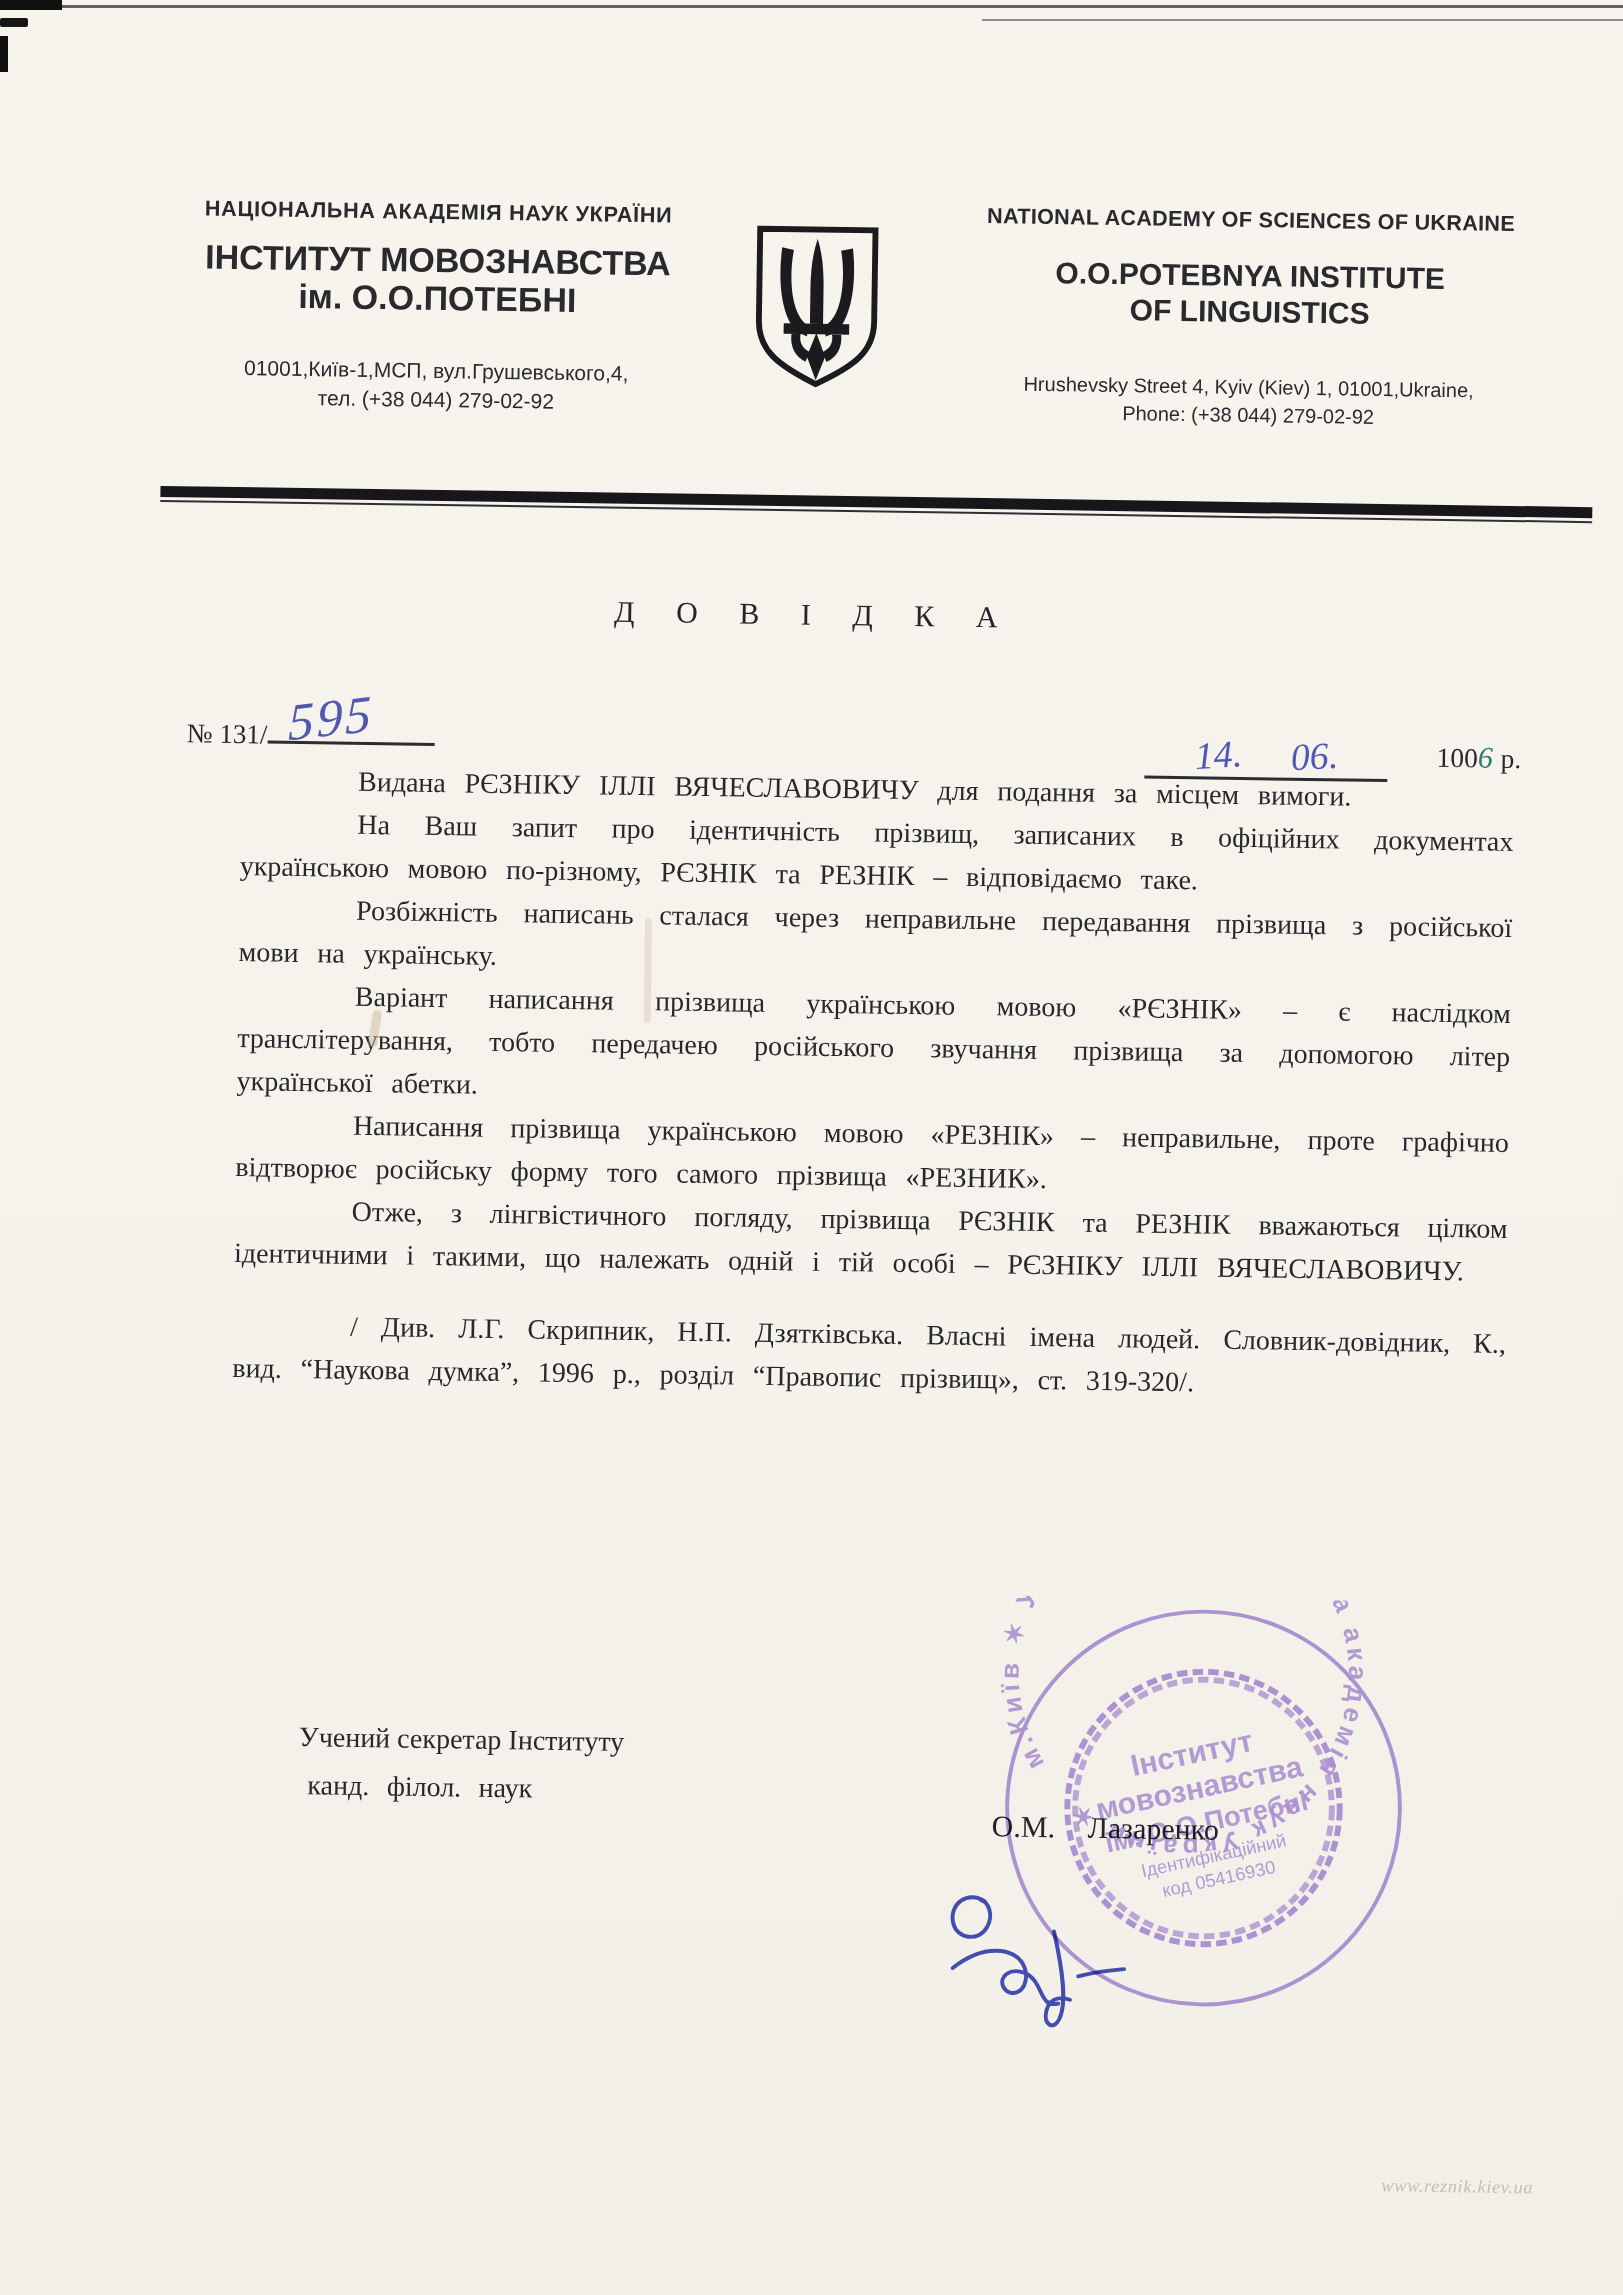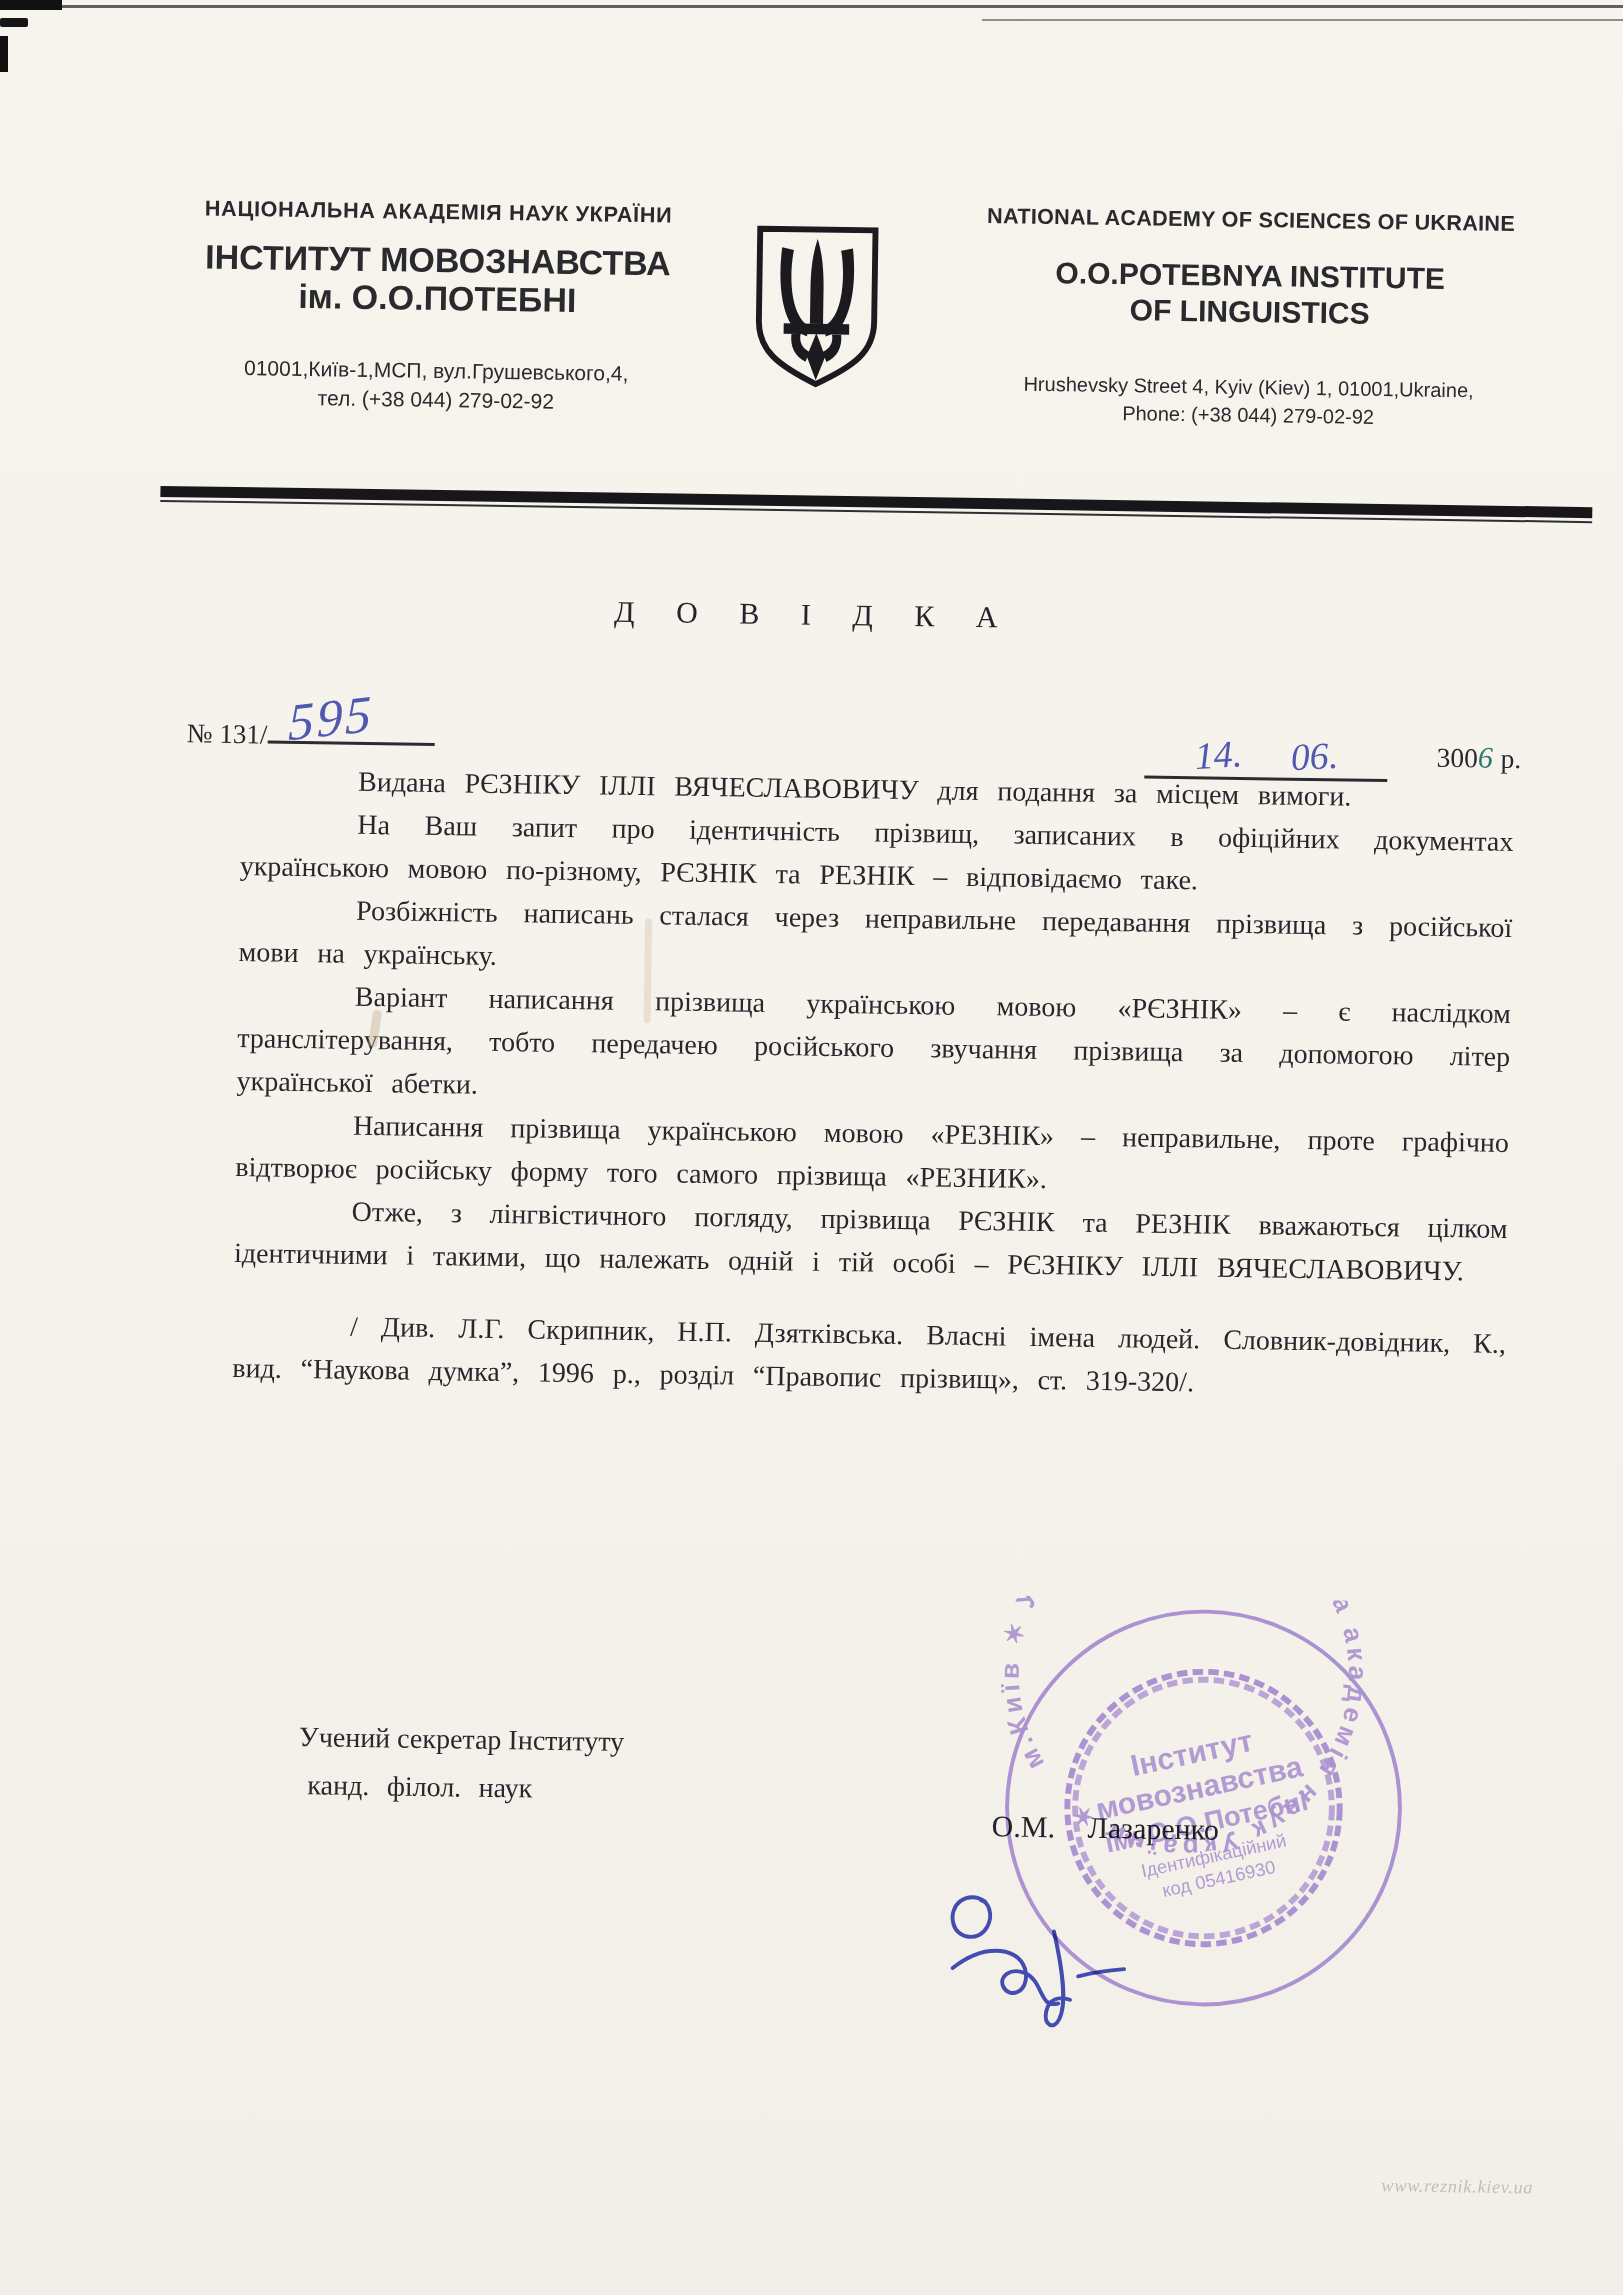--- a/index.html
+++ b/index.html
@@ -128,21 +128,21 @@
   <div class="ref">
     <span>№ 131/</span><span class="uline"></span>
   </div>
   <div class="hand hand-595">595</div>
 
   <div class="date-line">
     <span class="hand">14.</span>
     <span class="hand">06.</span>
   </div>
   <div class="year">
-    <span>300</span><span class="year-hand">6</span><span class="suffix">р.</span>
+    <span>100</span><span class="year-hand">6</span><span class="suffix">р.</span>
   </div>
 
   <div class="title">Д О В І Д К А</div>
 
   <div class="body-text">
     <p>Видана РЄЗНІКУ ІЛЛІ ВЯЧЕСЛАВОВИЧУ для подання за місцем вимоги.</p>
     <p>На Ваш запит про ідентичність прізвищ, записаних в офіційних документах українською мовою по-різному, РЄЗНІК та РЕЗНІК – відповідаємо таке.</p>
     <p>Розбіжність написань сталася через неправильне передавання прізвища з російської мови на українську.</p>
     <p>Варіант написання прізвища українською мовою «РЄЗНІК» – є наслідком транслітерування, тобто передачею російського звучання прізвища за допомогою літер української абетки.</p>
     <p>Написання прізвища українською мовою «РЕЗНІК» – неправильне, проте графічно відтворює російську форму того самого прізвища «РЕЗНИК».</p>

